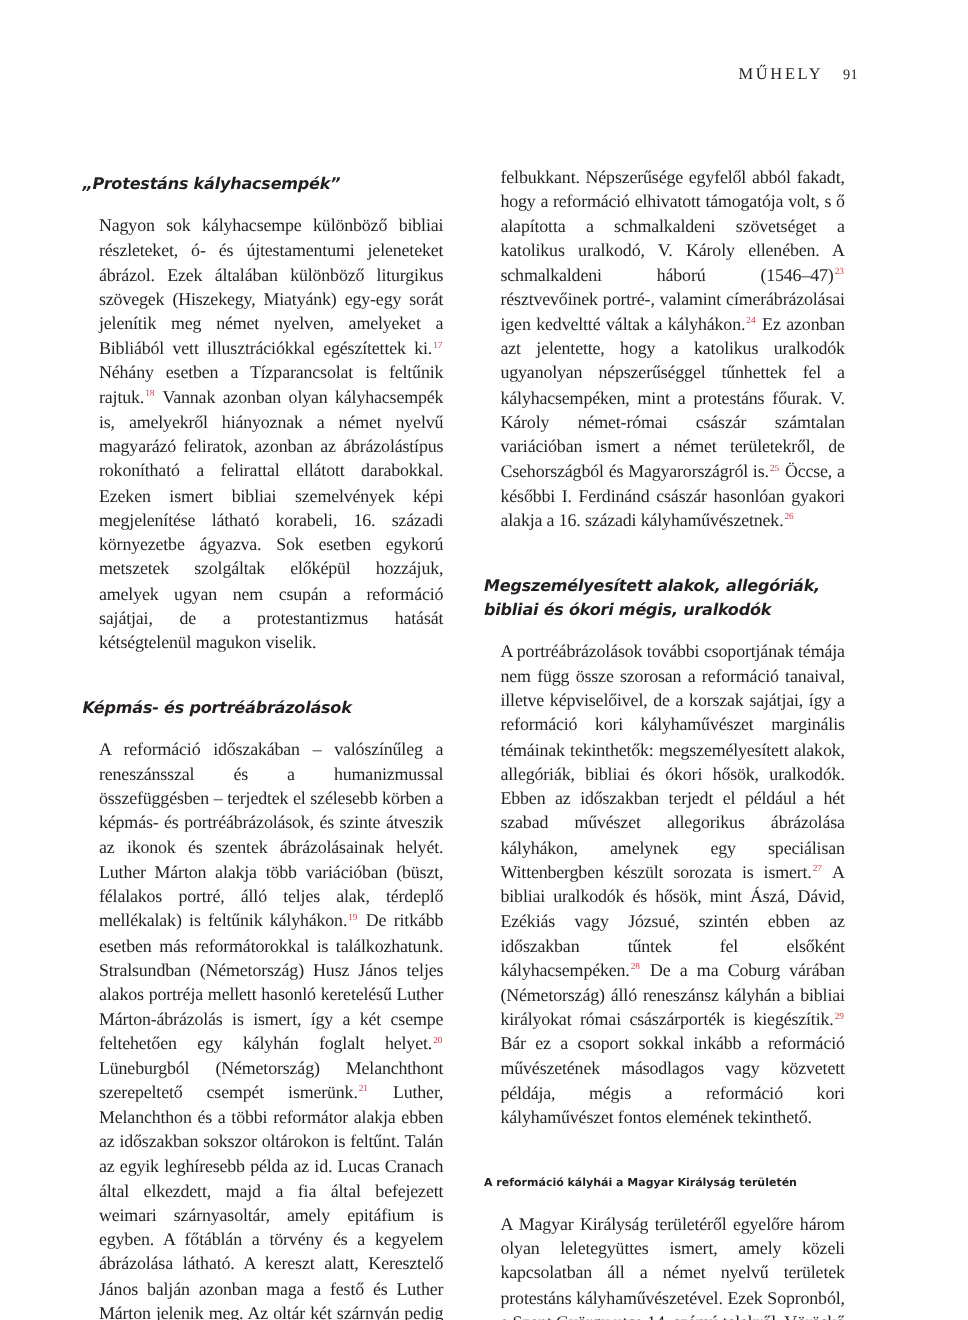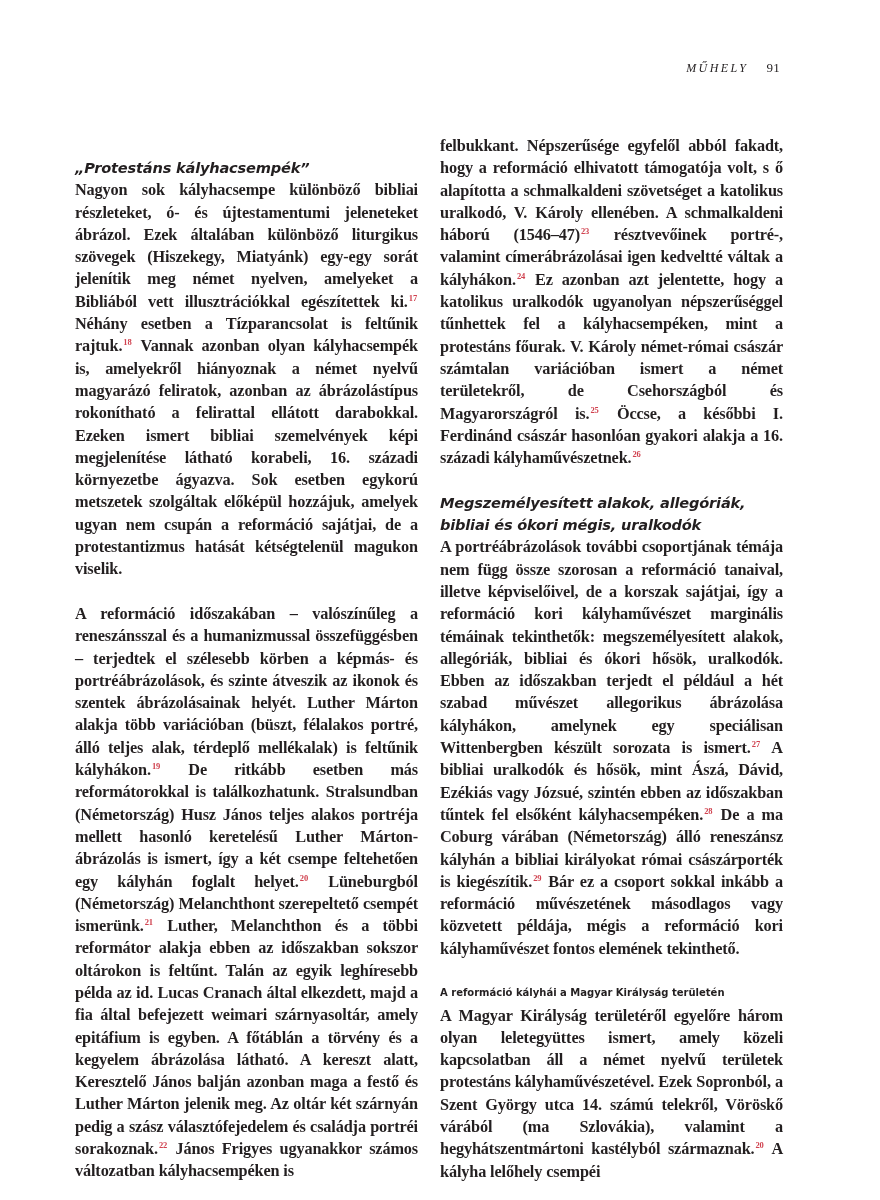--- a/index.html
+++ b/index.html
@@ -6,57 +6,58 @@
     body {
       width: 880px; height: 1200px; background: #ffffff; position: relative;
       overflow: hidden; color: #231f20;
     }
     .running-head {
       position: absolute; top: 42px; right: 100px;
       font-family: "Liberation Serif", serif; font-size: 11px;
       display: flex; align-items: baseline; gap: 18px; color: #231f20;
     }
     .running-head .section {
-      font-style: italic; letter-spacing: 2.4px; font-size: 12px;
+      letter-spacing: 2.4px; font-size: 15px;
     }
     .running-head .page-num { font-size: 13px; letter-spacing: 0.3px; margin-top: 18px; }
     .column {
       position: absolute; width: 343px;
       font-family: "Liberation Serif", serif; font-size: 16.3px; line-height: 22.3px;
       text-align: justify; hyphens: manual; letter-spacing: -0.15px;
     }
     .col-left { left: 75px; top: 157px; }
     .col-right { left: 440px; top: 135px; }
     .heading {
       font-family: "DejaVu Sans", sans-serif; font-weight: bold;
       font-size: 14.6px; line-height: 22.3px; margin: 0; text-align: left; letter-spacing: -0.2px;
     }
     .heading.italic { font-style: italic; }
     .heading.upright { font-style: normal; font-size: 10px; letter-spacing: 0px; }
-    p.para { margin: 0; font-weight: bold; }
+    p.para { margin: 15px; }
     .gap { height: 22.3px; }
     sup.fn {
       color: #d0424f; font-size: 8.5px; line-height: 0; vertical-align: 6px;
       padding: 0 1px;
     }
   </style>
 </head>
 <body>
 
 <header class="running-head">
   <span class="section">MŰHELY</span>
   <span class="page-num">91</span>
 </header>
 
 <article class="column col-left">
   <h3 class="heading italic">„Protestáns kályhacsempék”</h3>
   <p class="para"><span>Nagyon sok kályhacsempe különböző bibliai részleteket, ó- és újtestamentumi jeleneteket ábrázol. Ezek általában különböző liturgikus szövegek (Hiszekegy, Miatyánk) egy-egy sorát jelenítik meg német nyelven, amelyeket a Bibliából vett illusztrációkkal egészítettek ki.</span><sup class="fn">17</sup><span> Néhány esetben a Tízparancsolat is feltűnik rajtuk.</span><sup class="fn">18</sup><span> Vannak azonban olyan kályhacsempék is, amelyekről hiányoznak a német nyelvű magyarázó feliratok, azonban az ábrázolástípus rokonítható a felirattal ellátott darabokkal. Ezeken ismert bibliai szemelvények képi megjelenítése látható korabeli, 16. századi környezetbe ágyazva. Sok esetben egykorú metszetek szolgáltak előképül hozzájuk, amelyek ugyan nem csupán a reformáció sajátjai, de a protestantizmus hatását kétségtelenül magukon viselik.</span></p>
 
   <div class="gap"></div>
 
+  <h3 class="heading italic">Képmás- és portréábrázolások</h3>
   <p class="para"><span>A reformáció időszakában – valószínűleg a reneszánsszal és a humanizmussal összefüggésben – terjedtek el szélesebb körben a képmás- és portréábrázolások, és szinte átveszik az ikonok és szentek ábrázolásainak helyét. Luther Márton alakja több variációban (büszt, félalakos portré, álló teljes alak, térdeplő mellékalak) is feltűnik kályhákon.</span><sup class="fn">19</sup><span> De ritkább esetben más reformátorokkal is találkozhatunk. Stralsundban (Németország) Husz János teljes alakos portréja mellett hasonló keretelésű Luther Márton-ábrázolás is ismert, így a két csempe feltehetően egy kályhán foglalt helyet.</span><sup class="fn">20</sup><span> Lüneburgból (Németország) Melanchthont szerepeltető csempét ismerünk.</span><sup class="fn">21</sup><span> Luther, Melanchthon és a többi reformátor alakja ebben az időszakban sokszor oltárokon is feltűnt. Talán az egyik leghíresebb példa az id. Lucas Cranach által elkezdett, majd a fia által befejezett weimari szárnyasoltár, amely epitáfium is egyben. A főtáblán a törvény és a kegyelem ábrázolása látható. A kereszt alatt, Keresztelő János balján azonban maga a festő és Luther Márton jelenik meg. Az oltár két szárnyán pedig a szász választófejedelem és családja portréi sorakoznak.</span><sup class="fn">22</sup><span> János Frigyes ugyanakkor számos változatban kályhacsempéken is</span></p>
 </article>
 
 <article class="column col-right">
   <p class="para"><span>felbukkant. Népszerűsége egyfelől abból fakadt, hogy a reformáció elhivatott támogatója volt, s ő alapította a schmalkaldeni szövetséget a katolikus uralkodó, V. Károly ellenében. A schmalkaldeni háború (1546–47)</span><sup class="fn">23</sup><span> résztvevőinek portré-, valamint címerábrázolásai igen kedveltté váltak a kályhákon.</span><sup class="fn">24</sup><span> Ez azonban azt jelentette, hogy a katolikus uralkodók ugyanolyan népszerűséggel tűnhettek fel a kályhacsempéken, mint a protestáns főurak. V. Károly német-római császár számtalan variációban ismert a német területekről, de Csehországból és Magyarországról is.</span><sup class="fn">25</sup><span> Öccse, a későbbi I. Ferdinánd császár hasonlóan gyakori alakja a 16. századi kályhaművészetnek.</span><sup class="fn">26</sup></p>
 
   <div class="gap"></div>
 
   <h3 class="heading italic">Megszemélyesített alakok, allegóriák, bibliai és ókori mégis, uralkodók</h3>
   <p class="para"><span>A portréábrázolások további csoportjának témája nem függ össze szorosan a reformáció tanaival, illetve képviselőivel, de a korszak sajátjai, így a reformáció kori kályhaművészet marginális témáinak tekinthetők: megszemélyesített alakok, allegóriák, bibliai és ókori hősök, uralkodók. Ebben az időszakban terjedt el például a hét szabad művészet allegorikus ábrázolása kályhákon, amelynek egy speciálisan Wittenbergben készült sorozata is ismert.</span><sup class="fn">27</sup><span> A bibliai uralkodók és hősök, mint Ászá, Dávid, Ezékiás vagy Józsué, szintén ebben az időszakban tűntek fel elsőként kályhacsempéken.</span><sup class="fn">28</sup><span> De a ma Coburg várában (Németország) álló reneszánsz kályhán a bibliai királyokat római császárporték is kiegészítik.</span><sup class="fn">29</sup><span> Bár ez a csoport sokkal inkább a reformáció művészetének másodlagos vagy közvetett példája, mégis a reformáció kori kályhaművészet fontos elemének tekinthető.</span></p>

